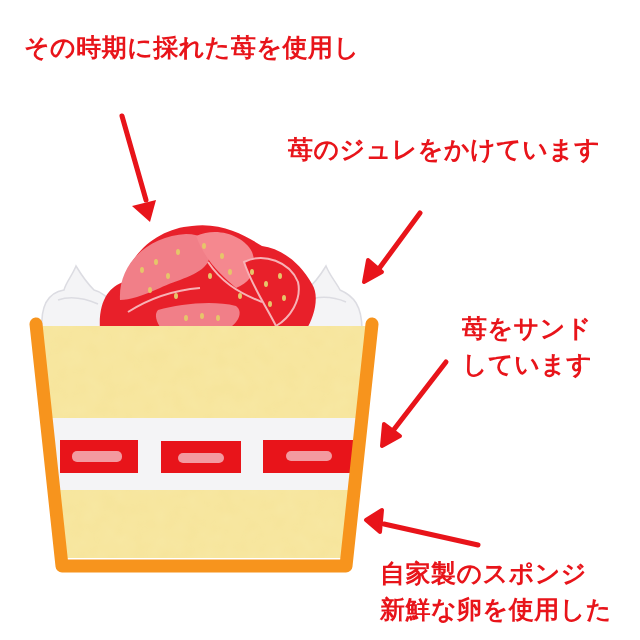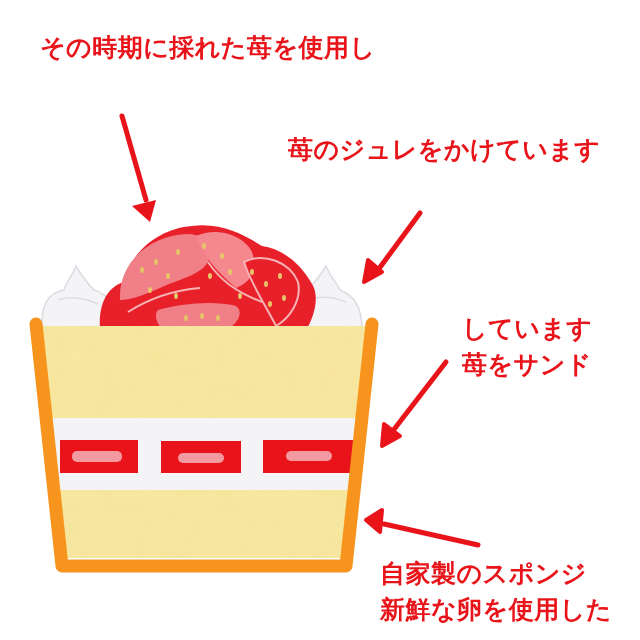--- a/index.html
+++ b/index.html
@@ -1,21 +1,21 @@
 <!DOCTYPE html>
 <html><head>
 <meta charset="utf-8">
 <style>
   html, body { margin:0; padding:0; background:#ffffff; }
   body { width:640px; height:640px; position:relative; overflow:hidden;
          font-family:"DejaVu Sans","Liberation Sans",sans-serif; }
   .label { position:absolute; color:#e8141a; font-weight:bold; font-size:25px;
            line-height:36px; white-space:nowrap; letter-spacing:0.5px; }
   .label div { display:block; }
-  #lbl-top { left:40px; top:30px;text-align:center; }
+  #lbl-top { left:24px; top:30px;text-align:center; }
   #lbl-cream { left:288px; top:132px; }
   #lbl-sand { left:462px; top:311px; }
   #lbl-sponge { left:380px; top:556px; }
   svg.art { position:absolute; left:0; top:0; }
 </style>
 </head>
 <body>
 
 <svg class="art" width="640" height="640" viewBox="0 0 640 640">
   <defs>
@@ -109,20 +109,20 @@
 
 <div class="label" id="lbl-top">
   <div>その時期に採れた苺を使用し</div>
 </div>
 
 <div class="label" id="lbl-cream">
   <div>苺のジュレをかけています</div>
 </div>
 
 <div class="label" id="lbl-sand">
+  <div>苺をサンド</div>
   <div>しています</div>
-  <div>苺をサンド</div>
 </div>
 
 <div class="label" id="lbl-sponge">
   <div>自家製のスポンジ</div>
   <div>新鮮な卵を使用した</div>
 </div>
 
 </body></html>

